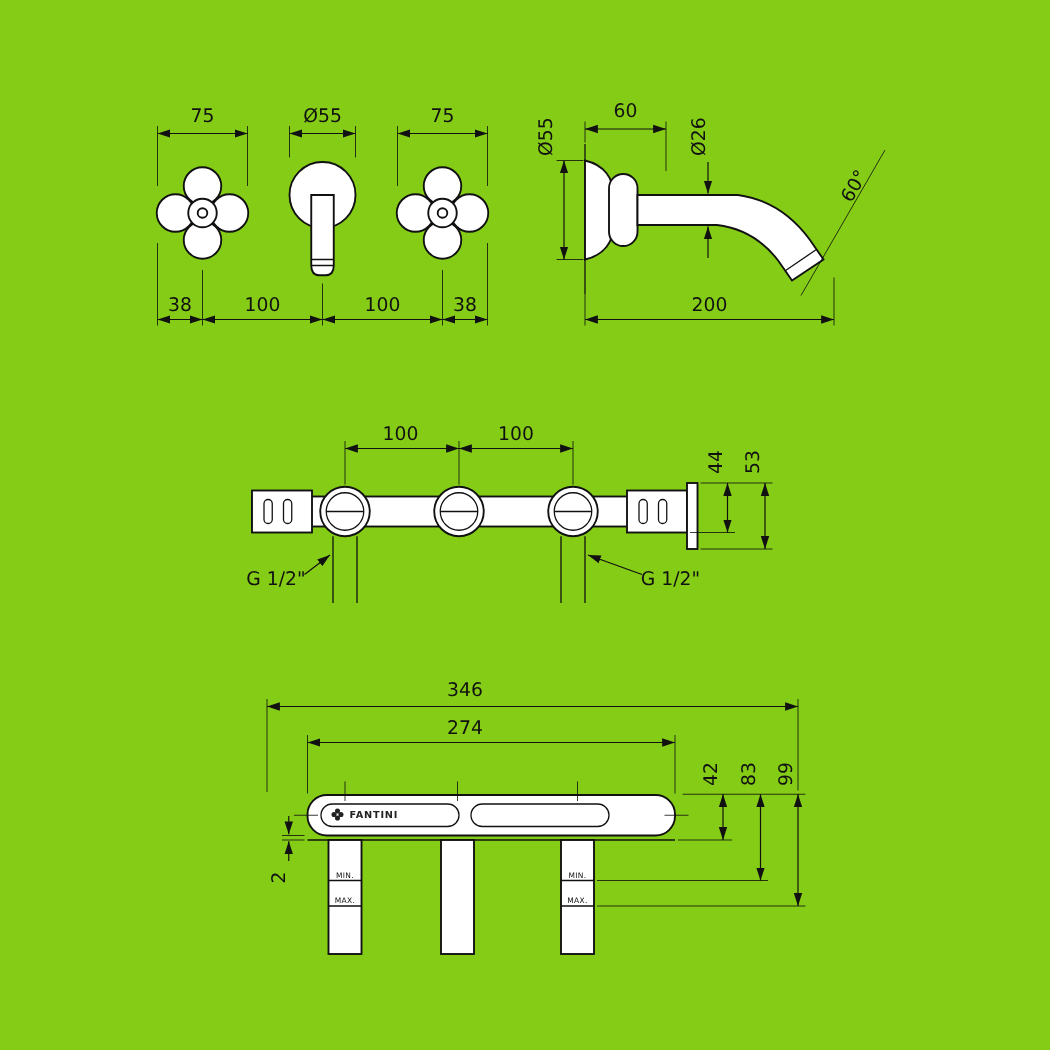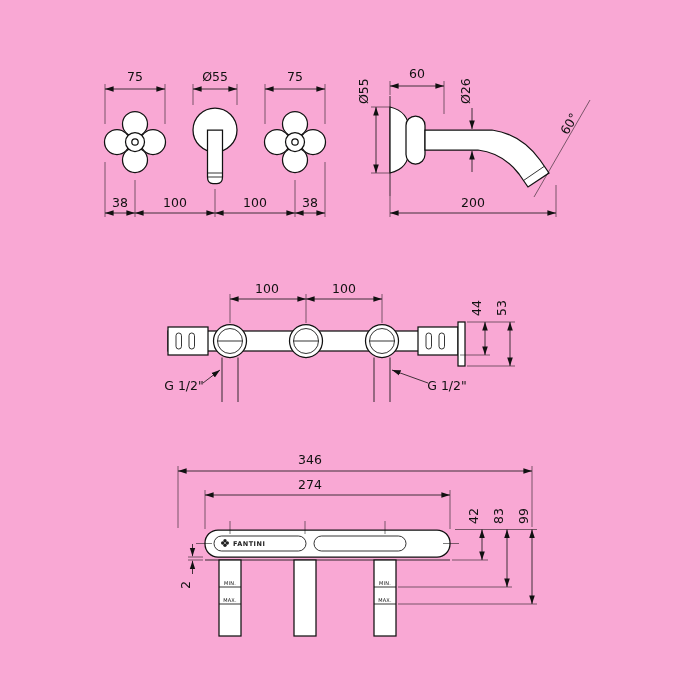--- a/index.html
+++ b/index.html
@@ -1,16 +1,16 @@
 <!DOCTYPE html>
 <html><head>
 <meta charset="utf-8">
 <style>
   html,body{margin:0;padding:0;background:#fff;}
-  .sheet{position:relative;width:700px;height:700px;background:#f9a8d4;overflow:hidden;}
+  .sheet{position:relative;width:700px;height:700px;background:#84cc16;overflow:hidden;}
   svg{display:block;}
   svg text{font-family:"DejaVu Sans", "Liberation Sans", sans-serif;font-size:12.5px;fill:#111;}
   svg text.tiny{font-size:5px;letter-spacing:.2px;}
   svg text.brand{font-size:6.5px;font-weight:bold;letter-spacing:.5px;fill:#222;}
   .obj{stroke:#111;stroke-width:1.25;fill:#fff;}
   .objt{stroke:#111;stroke-width:.85;fill:#fff;}
   .line{stroke:#111;stroke-width:.85;fill:none;}
   .ext{stroke:#111;stroke-width:.55;fill:none;}
   .dim{stroke:#111;stroke-width:.8;fill:none;marker-start:url(#arr);marker-end:url(#arr);}
   .lead{stroke:#111;stroke-width:.8;fill:none;marker-end:url(#arr);}

